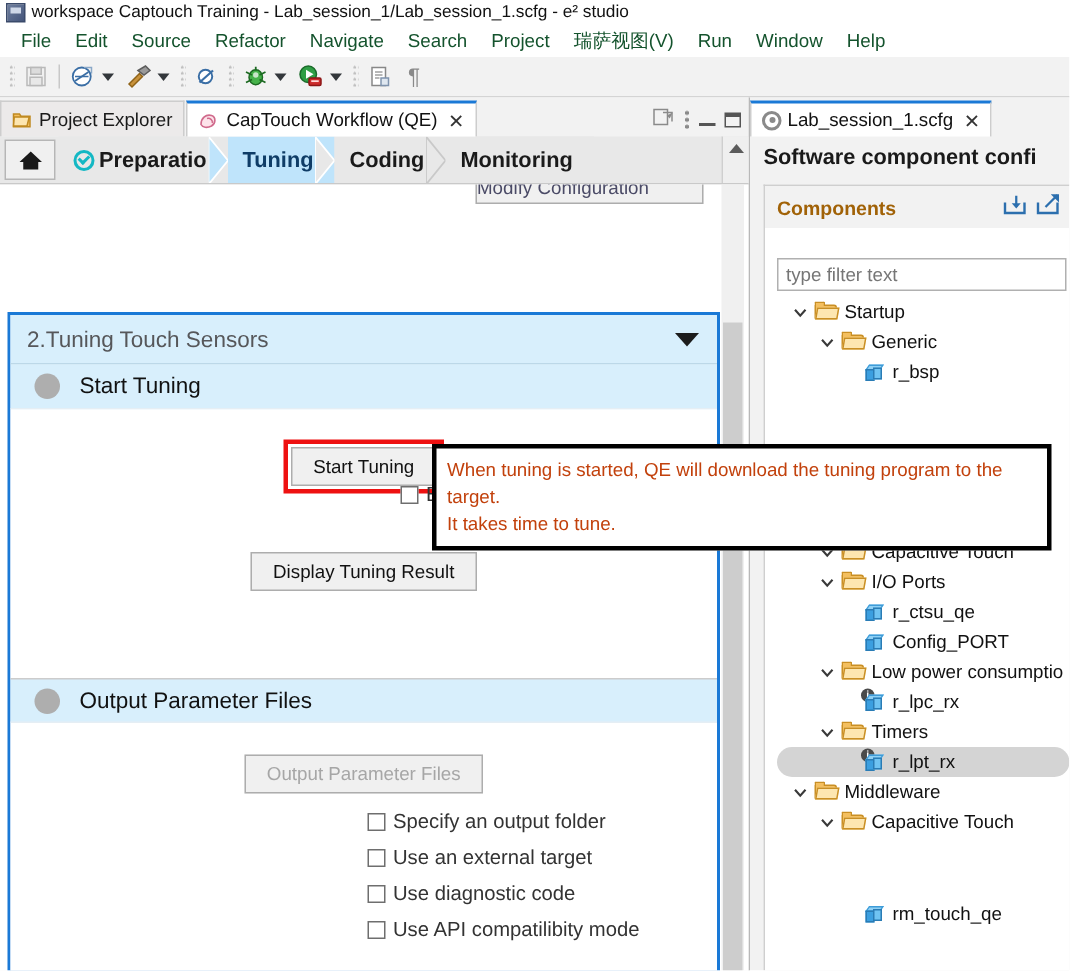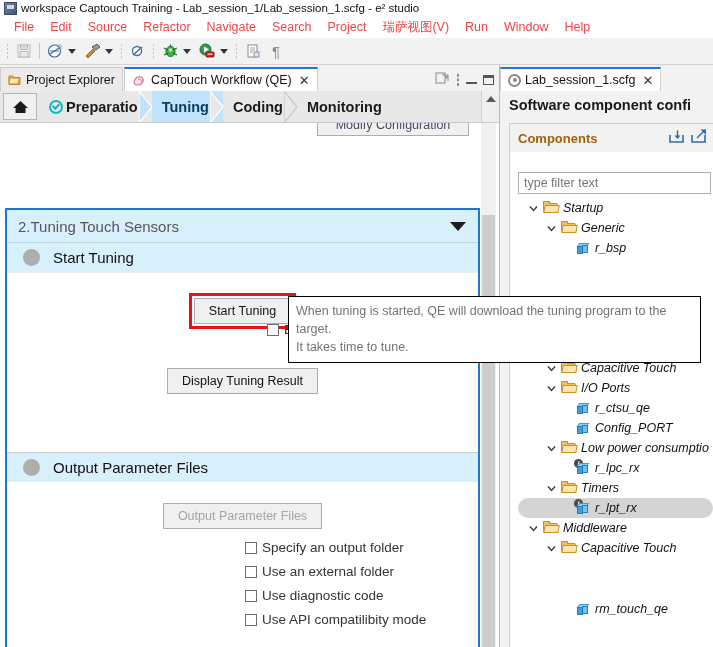--- a/index.html
+++ b/index.html
@@ -39,21 +39,21 @@
   
   .menubar {
     height: 22px;
     display: flex; align-items: center;
     background: #ffffff;
     padding-left: 6px;
     font-size: 12.5px;
   }
   .menubar .menu-item {
     padding: 2px 8px;
-    color: #ef4444;
+    color: #14532d;
     white-space: nowrap;
     cursor: default;
   }
 
   
   .toolbar {
     height: 27px;
     display: flex; align-items: center;
     background: #f2f2f2;
     border-bottom: 1px solid #d4d4d4;
@@ -185,21 +185,21 @@
   .editor-body {
     flex: 1;
     position: relative;
     background: #ffffff;
     overflow: hidden;
   }
   .modify-cfg {
     position: absolute; left: 317px; top: -9px;
     width: 152px; height: 22px;
     background: #f0f0f0; border: 1px solid #adadad;
-    display:flex; align-items:center; justify-content:center;
+    display:flex; align-items:center; 
     font-size: 12.5px; color:#4a4a66;
   }
 
   
   .section-box {
     position: absolute;
     left: 5px; top: 85px; right: 19px; bottom: -2px;
     border: 2px solid #1a79d6;
     background: #ffffff;
   }
@@ -242,23 +242,23 @@
   }
   .cb-row { display:flex; align-items:center; gap:5px; font-size:13.5px; color:#333; }
   .cbx {
     width: 12px; height: 12px; border: 1px solid #6e6e6e; background:#fff; flex:none;
   }
 
   
   .tooltip {
     position:absolute;
     left: 288px; top: 296px; width: 413px;
-    background:#ffffff; border:1px solid #000000;
+    background:#ffffff; border:3px solid #000000;
     padding: 5px 7px 6px 7px;
-    font-size: 12.5px; color:#737373; line-height:1.45;
+    font-size: 12.5px; color:#c2410c; line-height:1.45;
     z-index: 50;
   }
 
   
   .vscroll {
     position: absolute; right: 3px; top: 0; width: 15px; bottom: 0;
     background: #f0f0f0;
   }
   .vscroll .thumb {
     position:absolute; left:1px; width:13px; top:92px; height:455px;
@@ -304,21 +304,20 @@
     display:flex; align-items:center; padding-left:5px;
     font-size: 12.5px; color:#767676;
   }
   .tree {
     margin-top: 4px;
     padding-left: 8px;
     font-size: 12.5px;
     color:#111;
     flex:1;
     overflow:hidden;
-    font-style:italic;
   }
   .tnode {
     display:flex; align-items:center; height: 20px; gap:4px;
     white-space:nowrap;
   }
   .tnode.selected { background:#d4d4d4;border-radius:10px; }
   .tchev {
     width: 11px; display:flex; align-items:center; justify-content:center; flex:none;
   }
   .tchev svg { display:block; }
@@ -578,21 +577,21 @@
           <div class="btn-row" style="padding-top:21px;">
             <button class="gbtn disabled">Output Parameter Files</button>
           </div>
           <div style="position:absolute; left:238px; top:58px; display:flex; flex-direction:column; gap:9px;">
             <div class="cb-row">
               <span class="cbx"></span>
               <span>Specify an output folder</span>
             </div>
             <div class="cb-row">
               <span class="cbx"></span>
-              <span>Use an external folder</span>
+              <span>Use an external target</span>
             </div>
             <div class="cb-row">
               <span class="cbx"></span>
               <span>Use diagnostic code</span>
             </div>
             <div class="cb-row">
               <span class="cbx"></span>
               <span>Use API compatilibity mode</span>
             </div>
           </div>

